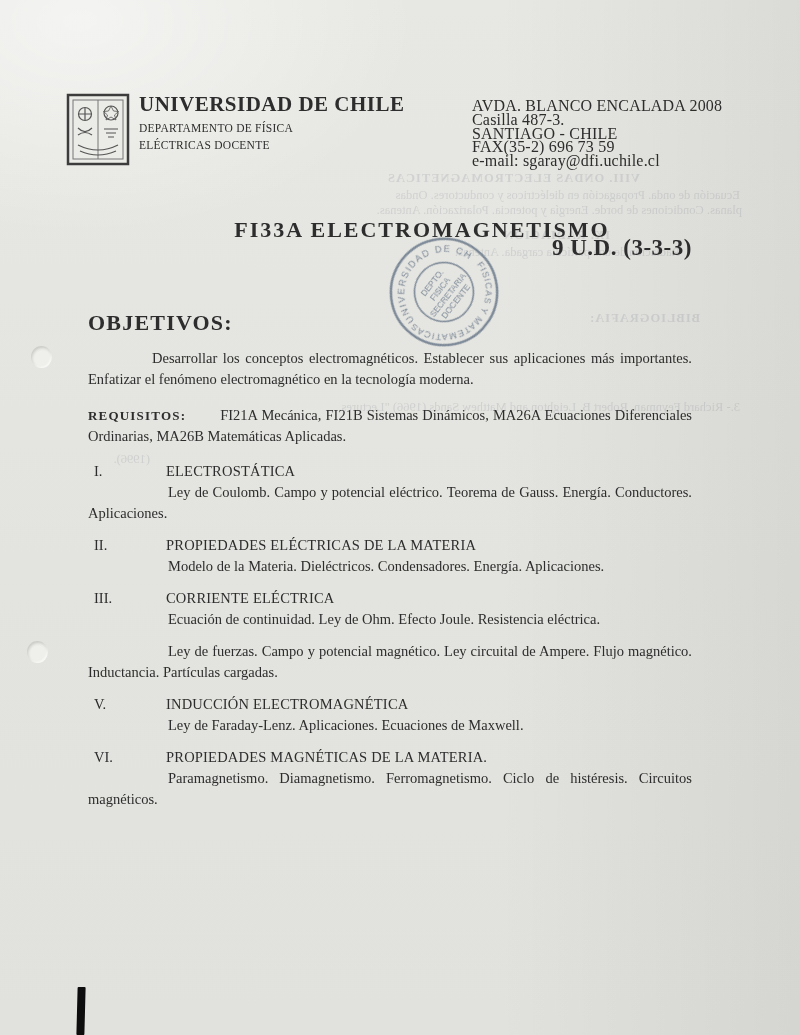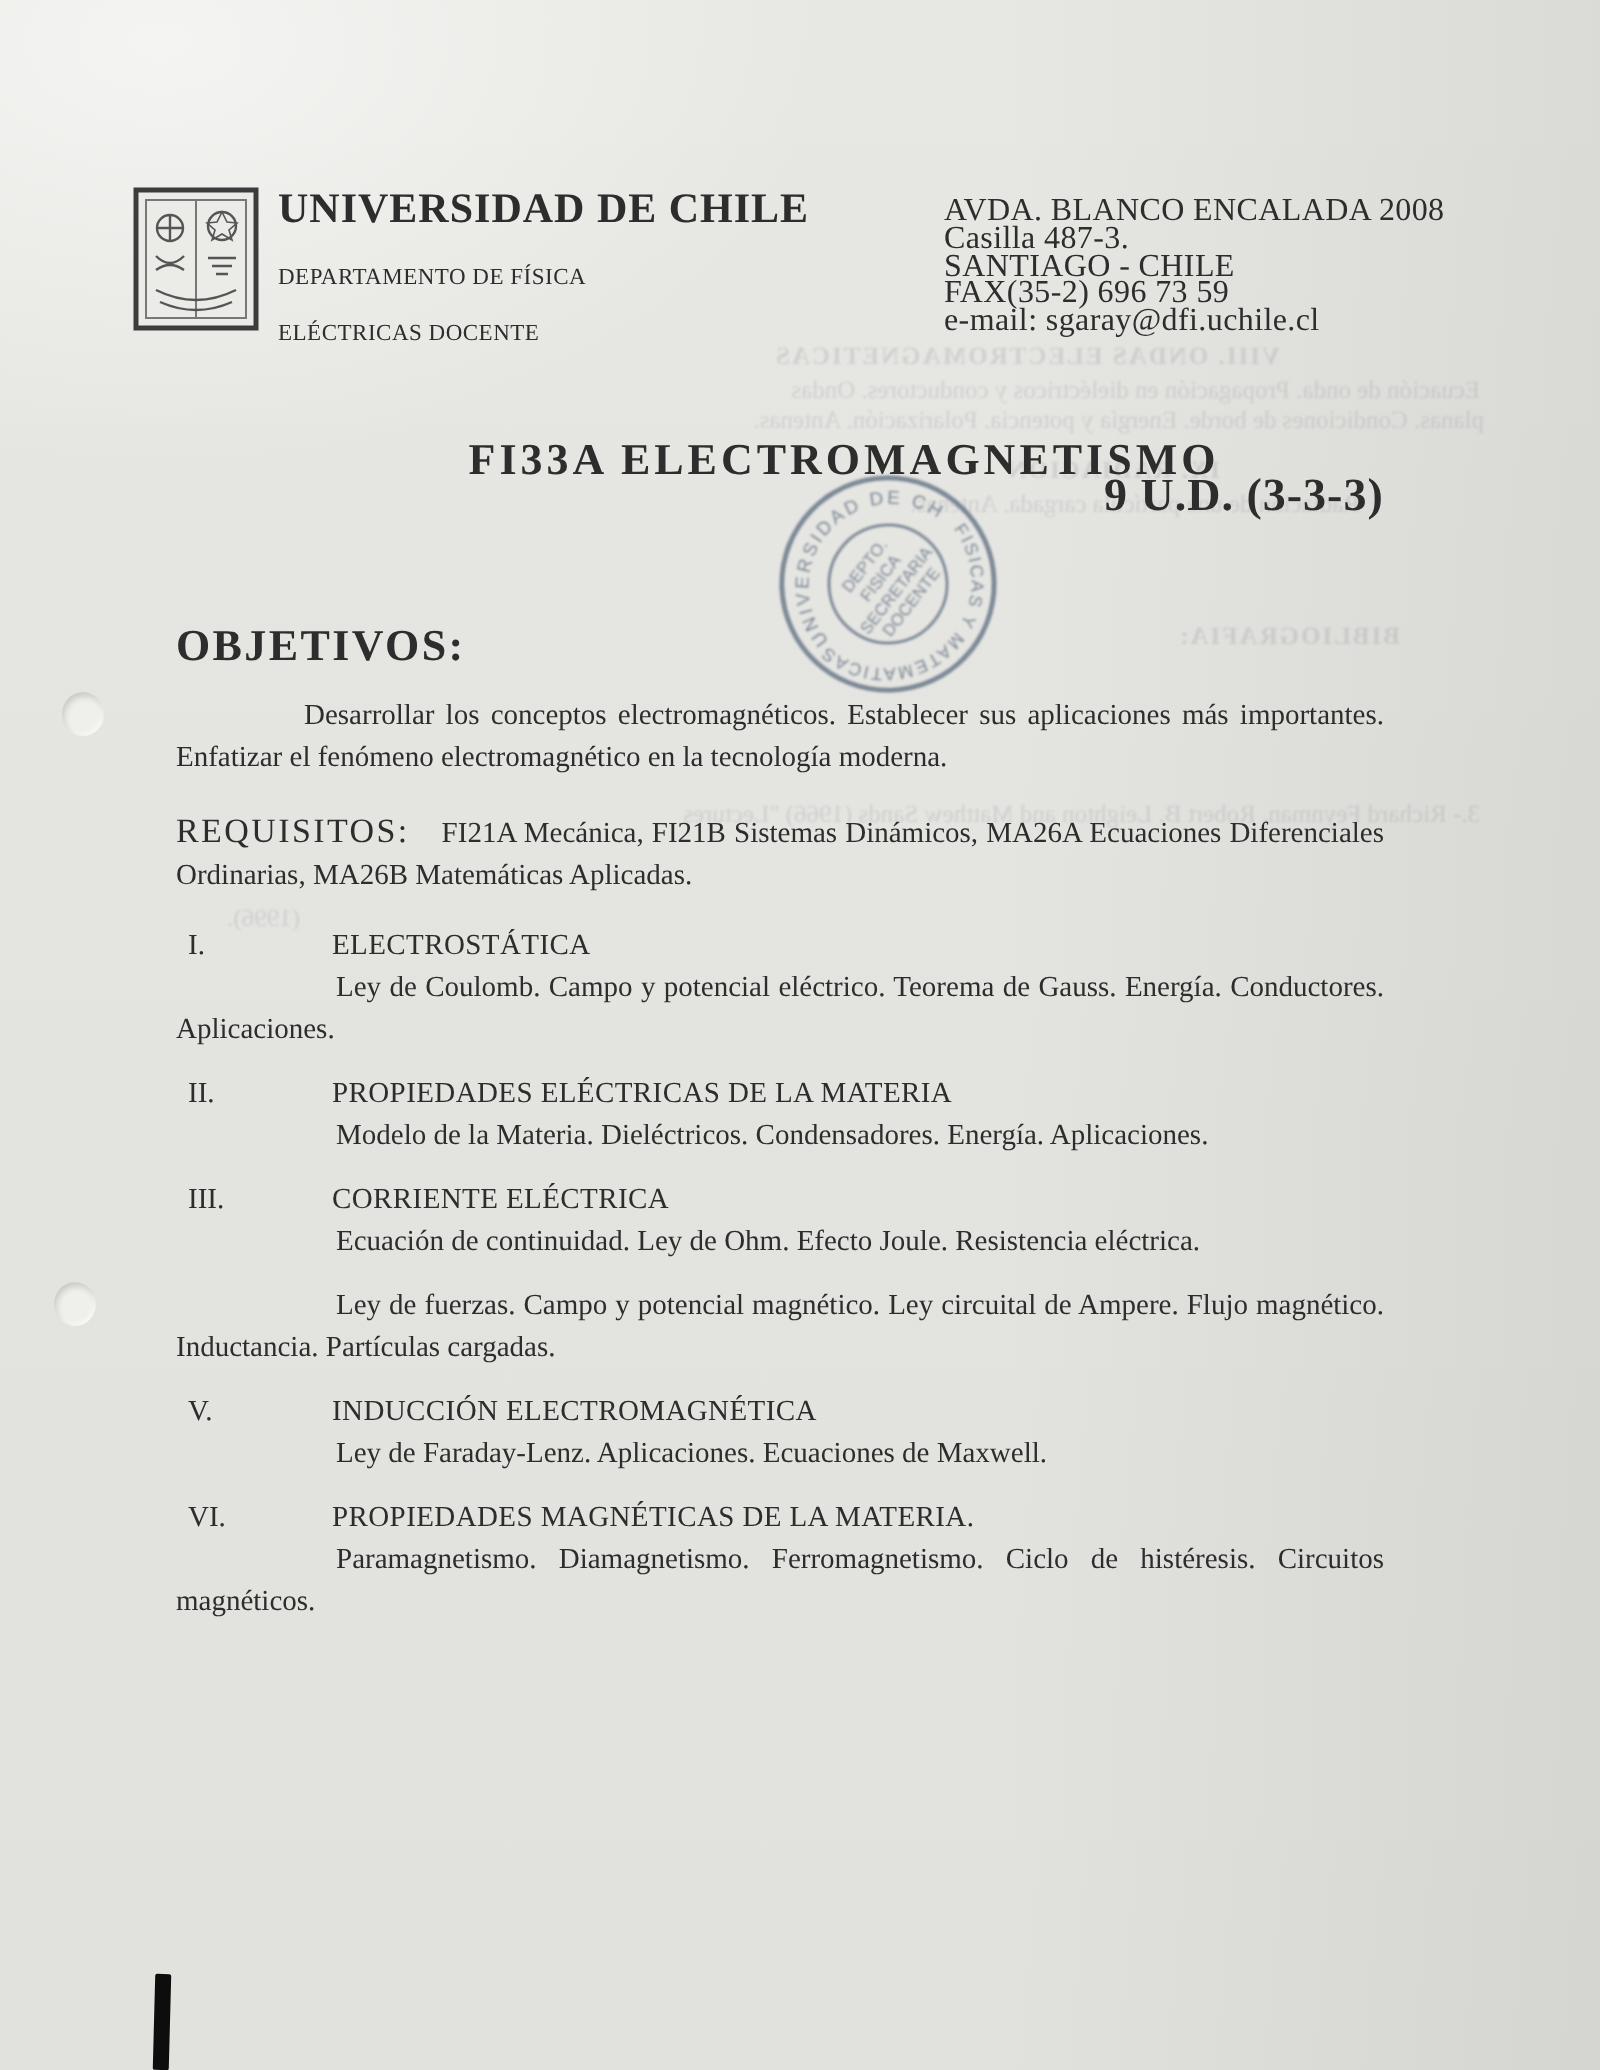--- a/index.html
+++ b/index.html
@@ -21,39 +21,39 @@
   .g3{top:228px;left:190px;font-weight:bold;letter-spacing:1px;}
   .g4{top:245px;left:120px;}
   .g5{top:311px;left:100px;font-weight:bold;letter-spacing:1px;}
   .g6{top:400px;left:60px;}
   .g7{top:452px;left:650px;}
   
   .logo{position:absolute;left:66px;top:93px;width:64px;height:73px;}
   .logo svg{width:100%;height:100%;}
   .org{position:absolute;left:139px;top:92px;}
   .university{font-size:21px;font-weight:bold;letter-spacing:0.5px;}
-  .org-line{font-size:11.5px;letter-spacing:0.25px;margin-top:16px;}
+  .org-line{font-size:11.5px;letter-spacing:0.25px;margin-top:5px;}
   .org-line.first{margin-top:4px;}
   .addr{position:absolute;left:472px;top:99px;font-size:16px;line-height:13.8px;letter-spacing:0.2px;}
   
   .course-title{position:absolute;left:0;right:0;top:217px;text-align:center;
                 font-size:22px;font-weight:bold;letter-spacing:2px;padding-left:44px;}
   .units{position:absolute;left:552px;top:235px;font-size:23px;font-weight:bold;letter-spacing:0.5px;}
   
   .stamp{position:absolute;left:385px;top:233px;width:118px;height:118px;
          transform:rotate(-52deg);opacity:0.72;color:#56677c;filter:blur(0.4px);}
   .stamp svg{width:100%;height:100%;}
   .stamp text{font-family:"Liberation Sans","DejaVu Sans",sans-serif;fill:currentColor;}
   
   .content{position:absolute;left:88px;top:312px;width:604px;
            font-size:14.5px;line-height:21px;text-align:justify;}
   .sec-heading{font-size:22px;font-weight:bold;letter-spacing:1.2px;line-height:22px;text-align:left;}
   .obj-body{margin-top:14px;text-indent:64px;}
   .req{margin-top:14px;}
-  .sec-heading-inline{font-size:17px;font-weight:normal;letter-spacing:1.2px;margin-right:16px;}
+  .sec-heading-inline{font-size:13px;font-weight:bold;letter-spacing:1.2px;margin-right:34px;}
   .programa-heading{margin-top:14px;}
   .prog-item{margin-top:11px;}
   .item-head{display:flex;text-align:left;}
   .item-num{width:72px;flex:none;padding-left:6px;}
   .item-title{letter-spacing:0.2px;}
   .item-body{text-indent:80px;}
   
   .hole{position:absolute;border-radius:50%;background:#efefeb;
         box-shadow:inset 1px 2px 3px rgba(0,0,0,0.16), inset -1px -1px 2px rgba(255,255,255,0.7);}
   .hole1{left:31px;top:346px;width:21px;height:22px;}

